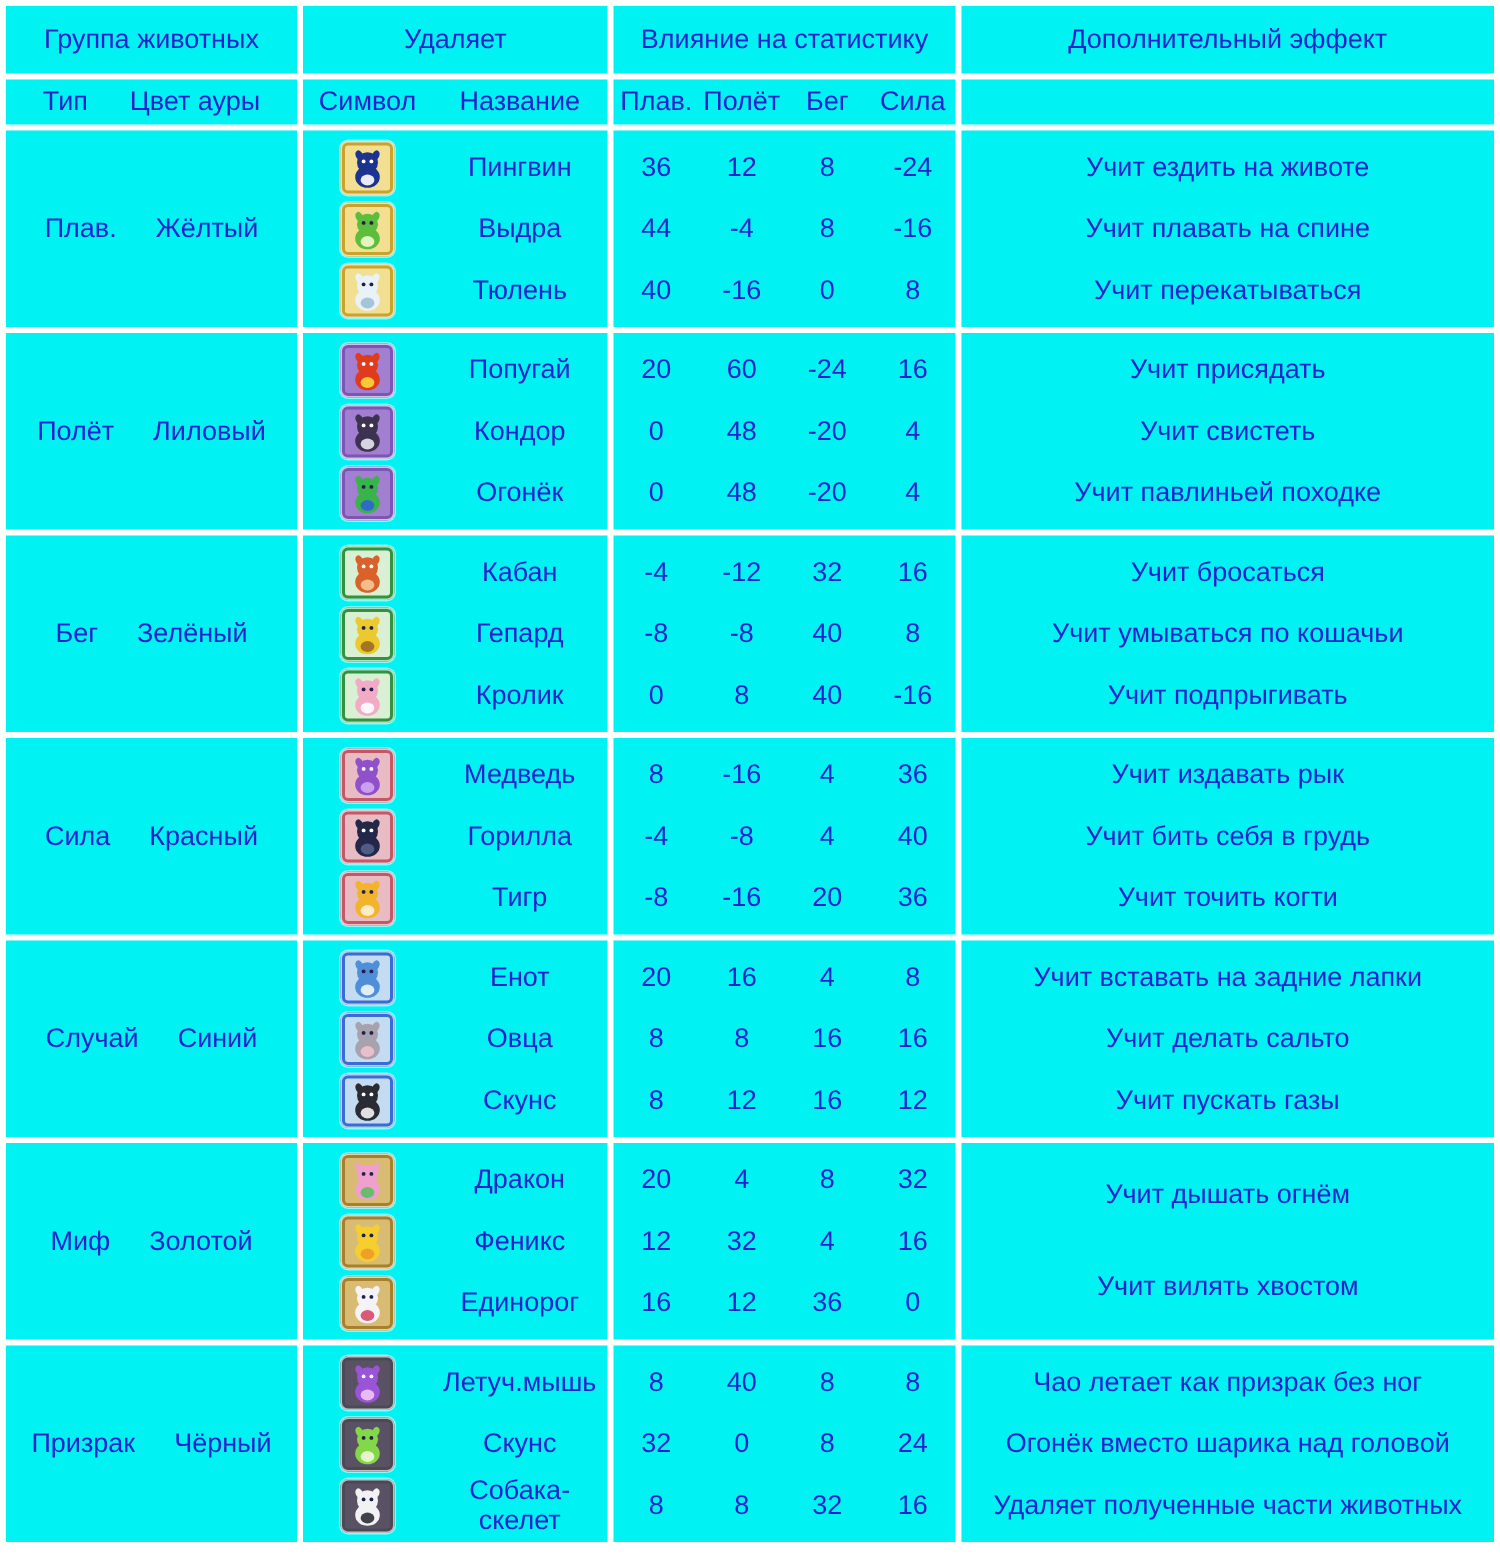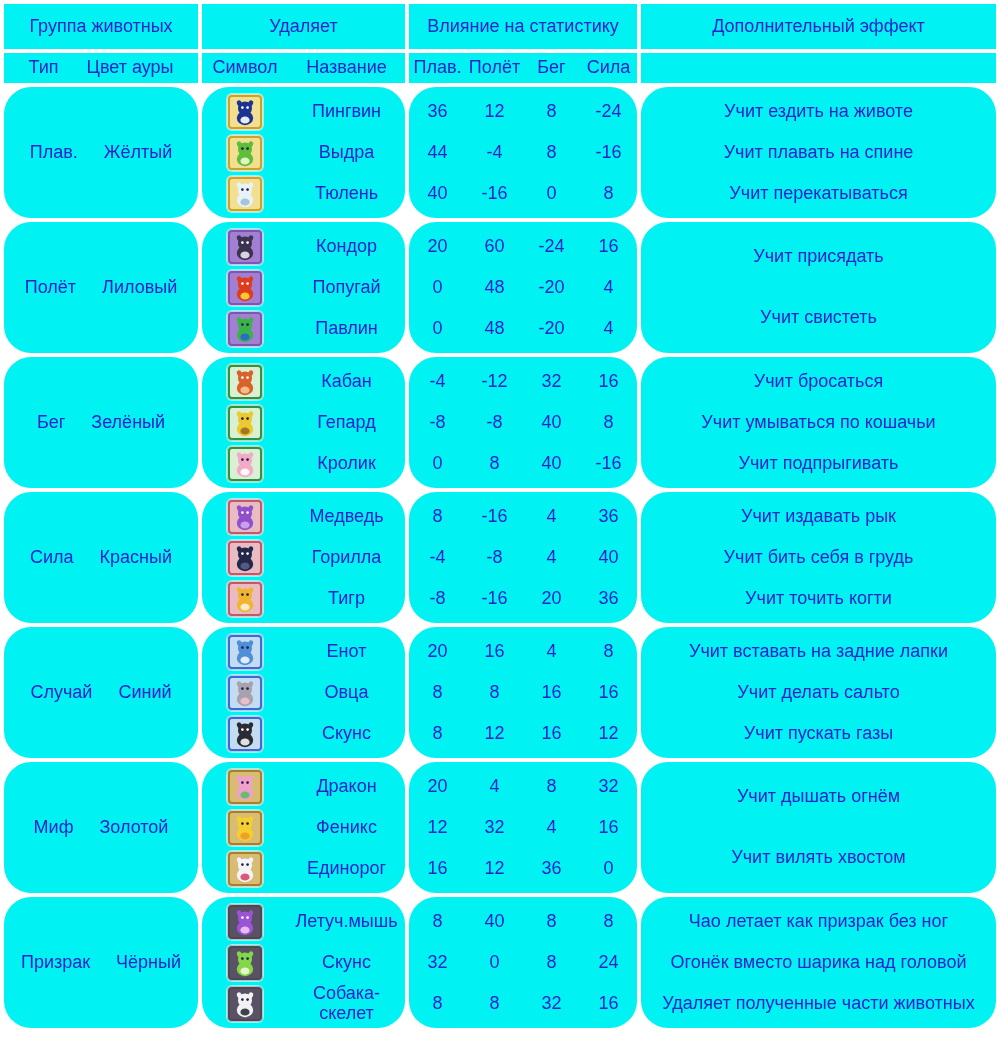--- a/index.html
+++ b/index.html
@@ -28,21 +28,21 @@
     gap:4px;
   }
   .cell{
     background:var(--cell-bg);
     display:flex;align-items:center;justify-content:center;
     font-size:18px;
     line-height:1.1;
   }
   .header-row1 .cell{height:45px;}
   .header-row2 .cell{height:30px;font-size:18px;}
-  .group-row .cell{height:131px;border-radius:27px;}
+  .group-row .cell{height:131px;}
 
   
   .two-labels{display:flex;align-items:center;justify-content:center;gap:28px;}
   .symbol-name{display:grid;grid-template-columns:86px 1fr;align-items:center;}
   .symbol-name span{text-align:center;}
   .quad{display:grid;grid-template-columns:repeat(4,1fr);align-items:center;}
   .quad span{text-align:center;}
 
   
   .group-head{display:flex;align-items:center;justify-content:center;gap:26px;}
@@ -198,63 +198,63 @@
   <div class="row group-row">
     <div class="cell group-head">
       <span class="gtype">Полёт</span>
       <span class="gaura">Лиловый</span>
     </div>
     <div class="cell stack animals-col">
           <div class="animal-line">
             <span class="icon-box" style="background: rgb(125, 85, 180);">
               <span class="icon-inner" style="background: rgb(163, 127, 210);">
                 <svg viewBox="0 0 30 30" xmlns="http://www.w3.org/2000/svg">
+                  <ellipse cx="9.5" cy="6.5" rx="2.4" ry="3.4" fill="#e03c1c" transform="rotate(-25 9.5 6.5)"></ellipse>
+                  <ellipse cx="20.5" cy="6.5" rx="2.4" ry="3.4" fill="#e03c1c" transform="rotate(25 20.5 6.5)"></ellipse>
+                  <ellipse cx="15" cy="21" rx="8.2" ry="7.2" fill="#e03c1c"></ellipse>
+                  <circle cx="15" cy="11.5" r="7" fill="#e03c1c"></circle>
+                  <ellipse cx="15" cy="23" rx="4.6" ry="3.6" fill="#f8d838" opacity="0.9"></ellipse>
+                  <circle cx="12.4" cy="10.6" r="1.3" fill="#ffffff"></circle>
+                  <circle cx="17.6" cy="10.6" r="1.3" fill="#ffffff"></circle>
+                </svg>
+              </span>
+            </span>
+            <span class="aname">Попугай</span>
+          </div>
+          <div class="animal-line">
+            <span class="icon-box" style="background: rgb(125, 85, 180);">
+              <span class="icon-inner" style="background: rgb(163, 127, 210);">
+                <svg viewBox="0 0 30 30" xmlns="http://www.w3.org/2000/svg">
                   <ellipse cx="9.5" cy="6.5" rx="2.4" ry="3.4" fill="#3c3350" transform="rotate(-25 9.5 6.5)"></ellipse>
                   <ellipse cx="20.5" cy="6.5" rx="2.4" ry="3.4" fill="#3c3350" transform="rotate(25 20.5 6.5)"></ellipse>
                   <ellipse cx="15" cy="21" rx="8.2" ry="7.2" fill="#3c3350"></ellipse>
                   <circle cx="15" cy="11.5" r="7" fill="#3c3350"></circle>
                   <ellipse cx="15" cy="23" rx="4.6" ry="3.6" fill="#e8e4f0" opacity="0.9"></ellipse>
                   <circle cx="12.4" cy="10.6" r="1.3" fill="#ffffff"></circle>
                   <circle cx="17.6" cy="10.6" r="1.3" fill="#ffffff"></circle>
                 </svg>
               </span>
             </span>
             <span class="aname">Кондор</span>
           </div>
           <div class="animal-line">
             <span class="icon-box" style="background: rgb(125, 85, 180);">
               <span class="icon-inner" style="background: rgb(163, 127, 210);">
                 <svg viewBox="0 0 30 30" xmlns="http://www.w3.org/2000/svg">
-                  <ellipse cx="9.5" cy="6.5" rx="2.4" ry="3.4" fill="#e03c1c" transform="rotate(-25 9.5 6.5)"></ellipse>
-                  <ellipse cx="20.5" cy="6.5" rx="2.4" ry="3.4" fill="#e03c1c" transform="rotate(25 20.5 6.5)"></ellipse>
-                  <ellipse cx="15" cy="21" rx="8.2" ry="7.2" fill="#e03c1c"></ellipse>
-                  <circle cx="15" cy="11.5" r="7" fill="#e03c1c"></circle>
-                  <ellipse cx="15" cy="23" rx="4.6" ry="3.6" fill="#f8d838" opacity="0.9"></ellipse>
-                  <circle cx="12.4" cy="10.6" r="1.3" fill="#ffffff"></circle>
-                  <circle cx="17.6" cy="10.6" r="1.3" fill="#ffffff"></circle>
-                </svg>
-              </span>
-            </span>
-            <span class="aname">Попугай</span>
-          </div>
-          <div class="animal-line">
-            <span class="icon-box" style="background: rgb(125, 85, 180);">
-              <span class="icon-inner" style="background: rgb(163, 127, 210);">
-                <svg viewBox="0 0 30 30" xmlns="http://www.w3.org/2000/svg">
                   <ellipse cx="9.5" cy="6.5" rx="2.4" ry="3.4" fill="#38b44a" transform="rotate(-25 9.5 6.5)"></ellipse>
                   <ellipse cx="20.5" cy="6.5" rx="2.4" ry="3.4" fill="#38b44a" transform="rotate(25 20.5 6.5)"></ellipse>
                   <ellipse cx="15" cy="21" rx="8.2" ry="7.2" fill="#38b44a"></ellipse>
                   <circle cx="15" cy="11.5" r="7" fill="#38b44a"></circle>
                   <ellipse cx="15" cy="23" rx="4.6" ry="3.6" fill="#2f62d8" opacity="0.9"></ellipse>
                   <circle cx="12.4" cy="10.6" r="1.3" fill="#20204a"></circle>
                   <circle cx="17.6" cy="10.6" r="1.3" fill="#20204a"></circle>
                 </svg>
               </span>
             </span>
-            <span class="aname">Павлин</span>
+            <span class="aname">Огонёк</span>
           </div>
         </div>
     <div class="cell stack stats-col">
           <div class="stat-line">
             <span class="stat">20</span>
             <span class="stat">60</span>
             <span class="stat">-24</span>
             <span class="stat">16</span>
           </div>
           <div class="stat-line">
@@ -269,20 +269,23 @@
             <span class="stat">-20</span>
             <span class="stat">4</span>
           </div>
         </div>
     <div class="cell stack effects-col">
           <div class="effect-line">
             <span>Учит присядать</span>
           </div>
           <div class="effect-line">
             <span>Учит свистеть</span>
+          </div>
+          <div class="effect-line">
+            <span>Учит павлиньей походке</span>
           </div>
         </div>
   </div>
 
   <div class="row group-row">
     <div class="cell group-head">
       <span class="gtype">Бег</span>
       <span class="gaura">Зелёный</span>
     </div>
     <div class="cell stack animals-col">

